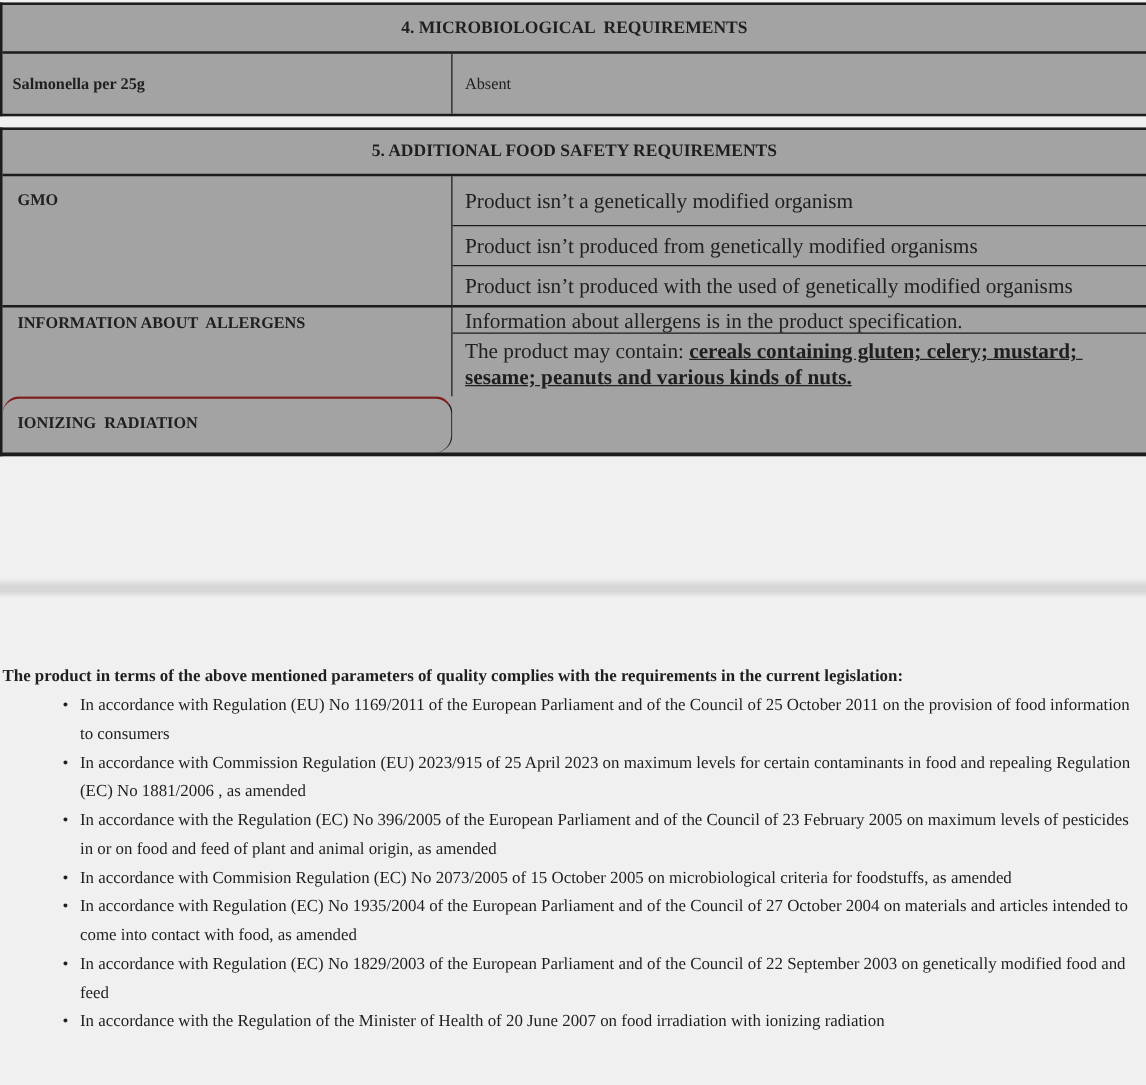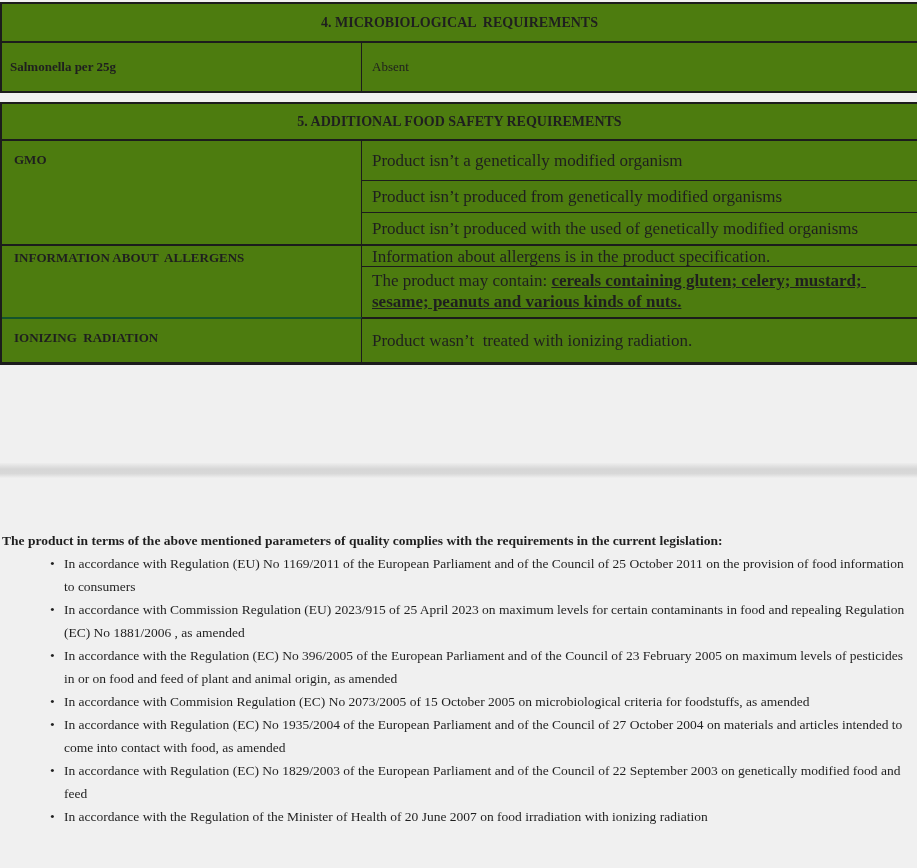--- a/index.html
+++ b/index.html
@@ -9,21 +9,21 @@
     overflow: hidden;
     font-family: "Liberation Serif", "DejaVu Serif", serif;
     color: #1f1f1f;
   }
   .page { position: relative; width: 917px; height: 868px; }
 
   
   .tbl {
     border-color: #1c1c1c;
     border-style: solid;
-    background: #4d7c0f;
+    background: #a3a3a3;
   }
   .tbl-micro {
     margin-top: 2px;
     border-width: 2px 0 2px 2px;
   }
   .th {
     height: 39px;
     border-bottom: 2px solid #1c1c1c;
     display: flex; align-items: center; justify-content: center;
     font-weight: bold; font-size: 14px;
@@ -44,21 +44,21 @@
     border-width: 2px 0 3px 2px;
     display: grid;
     grid-template-columns: 360px 1fr;
     grid-template-rows: 37px 39px 32px 32px 22px 51px 45px;
   }
   .t5h { grid-column: 1 / 3; grid-row: 1; height: auto; }
   .lab { border-right: 1px solid #1c1c1c; font-weight: bold; font-size: 13px;
          padding: 11px 12px 0; white-space: pre-wrap; }
   .lab-gmo { grid-column: 1; grid-row: 2 / 5; }
   .lab-alg { grid-column: 1; grid-row: 5 / 7; border-top: 2px solid #1c1c1c; padding-top: 4px; }
-  .lab-ion { grid-column: 1; grid-row: 7; border-top: 2px solid #14532d; }
+  .lab-ion { grid-column: 1; grid-row: 7; border-top: 2px solid #7f1d1d; border-radius: 14px; }
   .val { grid-column: 2; display: flex; align-items: center;
          padding: 4px 10px; font-size: 17px; white-space: pre-wrap; line-height: 21px; }
   .v2 { grid-row: 2; }
   .v3 { grid-row: 3; border-top: 1px solid #1c1c1c; }
   .v4 { grid-row: 4; border-top: 1px solid #1c1c1c; }
   .v5 { grid-row: 5; border-top: 2px solid #1c1c1c; }
   .v6 { grid-row: 6; border-top: 1px solid #1c1c1c; display: block; padding-top: 3px; }
   .v7 { grid-row: 7; border-top: 2px solid #1c1c1c; }
   .emph { font-weight: bold; text-decoration: underline; }
 
@@ -100,21 +100,20 @@
     <div class="lab lab-gmo">GMO</div>
     <div class="val v2">Product isn’t a genetically modified organism</div>
     <div class="val v3">Product isn’t produced from genetically modified organisms</div>
     <div class="val v4">Product isn’t produced with the used of genetically modified organisms</div>
 
     <div class="lab lab-alg">INFORMATION ABOUT  ALLERGENS</div>
     <div class="val v6"><span>The product may contain: </span><span class="emph">cereals containing gluten; celery; mustard; sesame; peanuts and various kinds of nuts.</span></div>
     <div class="val v5">Information about allergens is in the product specification.</div>
 
     <div class="lab lab-ion">IONIZING  RADIATION</div>
-    <div class="val v7">Product wasn’t  treated with ionizing radiation.</div>
   </div>
 
   <div class="pagebar"></div>
 
   <div class="footer">
     <p class="bold">The product in terms of the above mentioned parameters of quality complies with the requirements in the current legislation:</p>
 
     <div class="bullet">
       <span class="dot">•</span>
       <span class="btxt">In accordance with Regulation (EU) No 1169/2011 of the European Parliament and of the Council of 25 October 2011 on the provision of food information to consumers</span>

